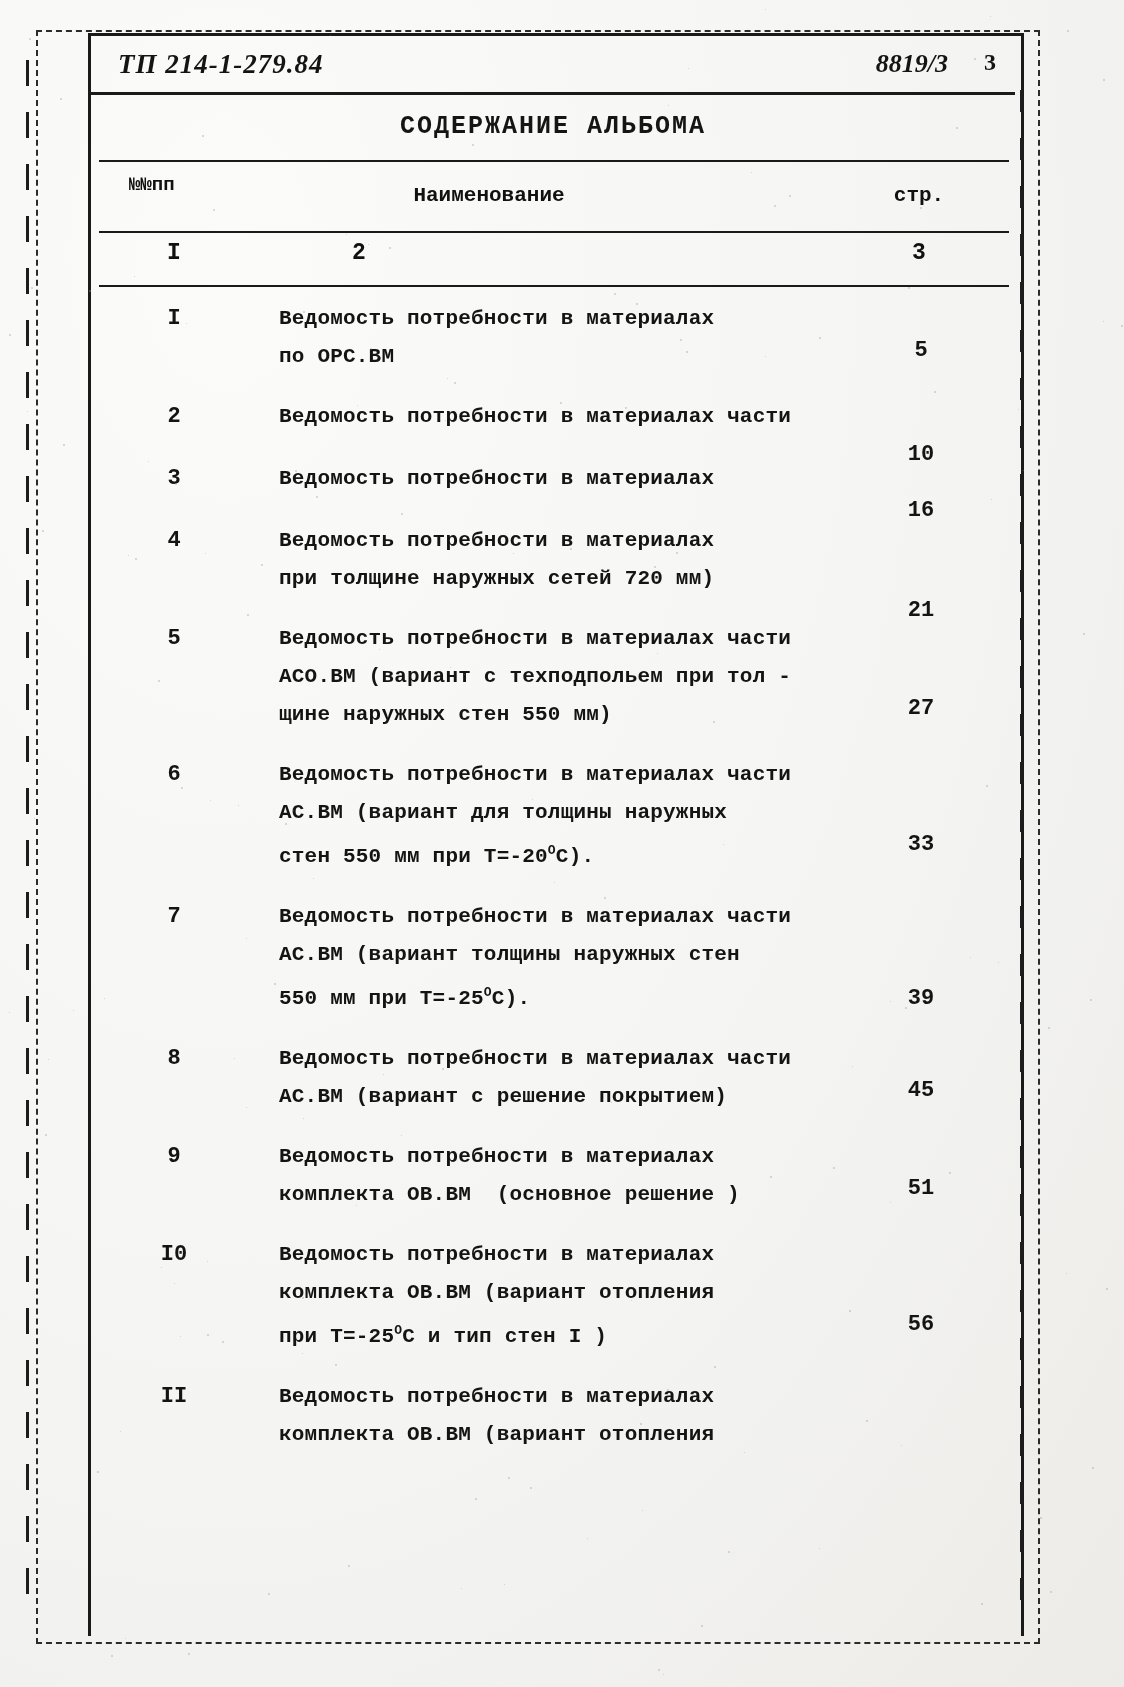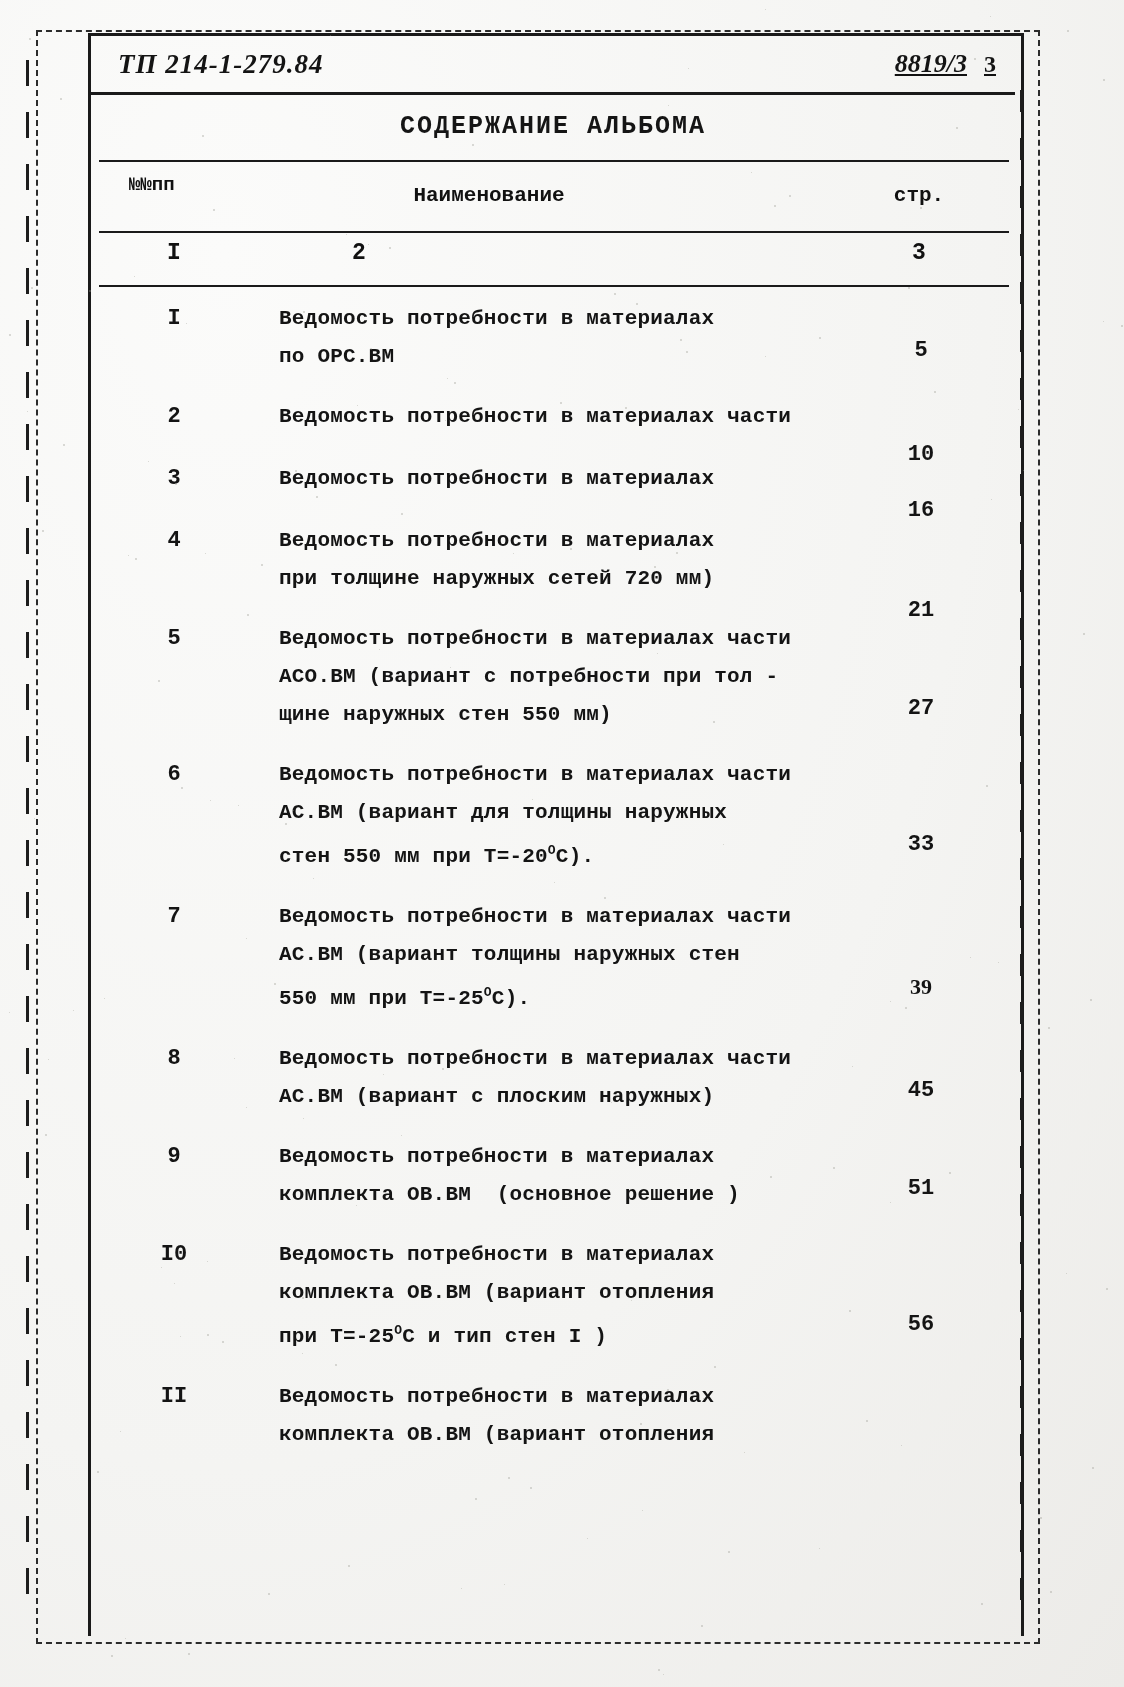--- a/index.html
+++ b/index.html
@@ -68,23 +68,22 @@
   .doc-code {
     font-family: "Liberation Serif", serif;
     font-style: italic;
     font-weight: 700;
     font-size: 27px;
     letter-spacing: 1px;
     color: #141414;
   }
   .header-right {
     display: flex;
-    align-items: center;
-    gap: 17px;
-    text-decoration: underline;
+    align-items: flex-start;
+    gap: 36px;
   }
   .doc-number {
     font-family: "Liberation Serif", serif;
     font-style: italic;
     font-weight: 700;
     font-size: 26px;
     color: #141414;
   }
   .page-mark {
     font-family: "Liberation Serif", serif;
@@ -392,48 +391,48 @@
         <div class="entry-text">
           <span class="ln">Ведомость потребности в материалах</span>
           <span class="ln">при толщине наружных сетей 720 мм)</span>
         </div>
         <div class="entry-page" style="top: 76px;">21</div>
       </div>
       <div class="entry">
         <div class="entry-num">5</div>
         <div class="entry-text">
           <span class="ln">Ведомость потребности в материалах части</span>
-          <span class="ln">АСО.ВМ (вариант с потребности при тол -</span>
+          <span class="ln">АСО.ВМ (вариант с техподпольем при тол -</span>
           <span class="ln">щине наружных стен 550 мм)</span>
         </div>
         <div class="entry-page" style="top: 76px;">27</div>
       </div>
       <div class="entry">
         <div class="entry-num">6</div>
         <div class="entry-text">
           <span class="ln">Ведомость потребности в материалах части</span>
           <span class="ln">АС.ВМ (вариант для толщины наружных</span>
           <span class="ln">стен 550 мм при Т=-20<sup>О</sup>С).</span>
         </div>
         <div class="entry-page" style="top: 76px;">33</div>
       </div>
       <div class="entry">
         <div class="entry-num">7</div>
         <div class="entry-text">
           <span class="ln">Ведомость потребности в материалах части</span>
           <span class="ln">АС.ВМ (вариант толщины наружных стен</span>
           <span class="ln">550 мм при Т=-25<sup>О</sup>С).</span>
         </div>
-        <div class="entry-page" style="top: 76px; font-family: Liberation Serif, serif;">39</div>
+        <div class="entry-page" style="top: 88px;">39</div>
       </div>
       <div class="entry">
         <div class="entry-num">8</div>
         <div class="entry-text">
           <span class="ln">Ведомость потребности в материалах части</span>
-          <span class="ln">АС.ВМ (вариант с плоским наружных)</span>
+          <span class="ln">АС.ВМ (вариант с решение покрытием)</span>
         </div>
         <div class="entry-page" style="top: 38px;">45</div>
       </div>
       <div class="entry">
         <div class="entry-num">9</div>
         <div class="entry-text">
           <span class="ln">Ведомость потребности в материалах</span>
           <span class="ln">комплекта ОВ.ВМ  (основное решение )</span>
         </div>
         <div class="entry-page" style="top: 38px;">51</div>

